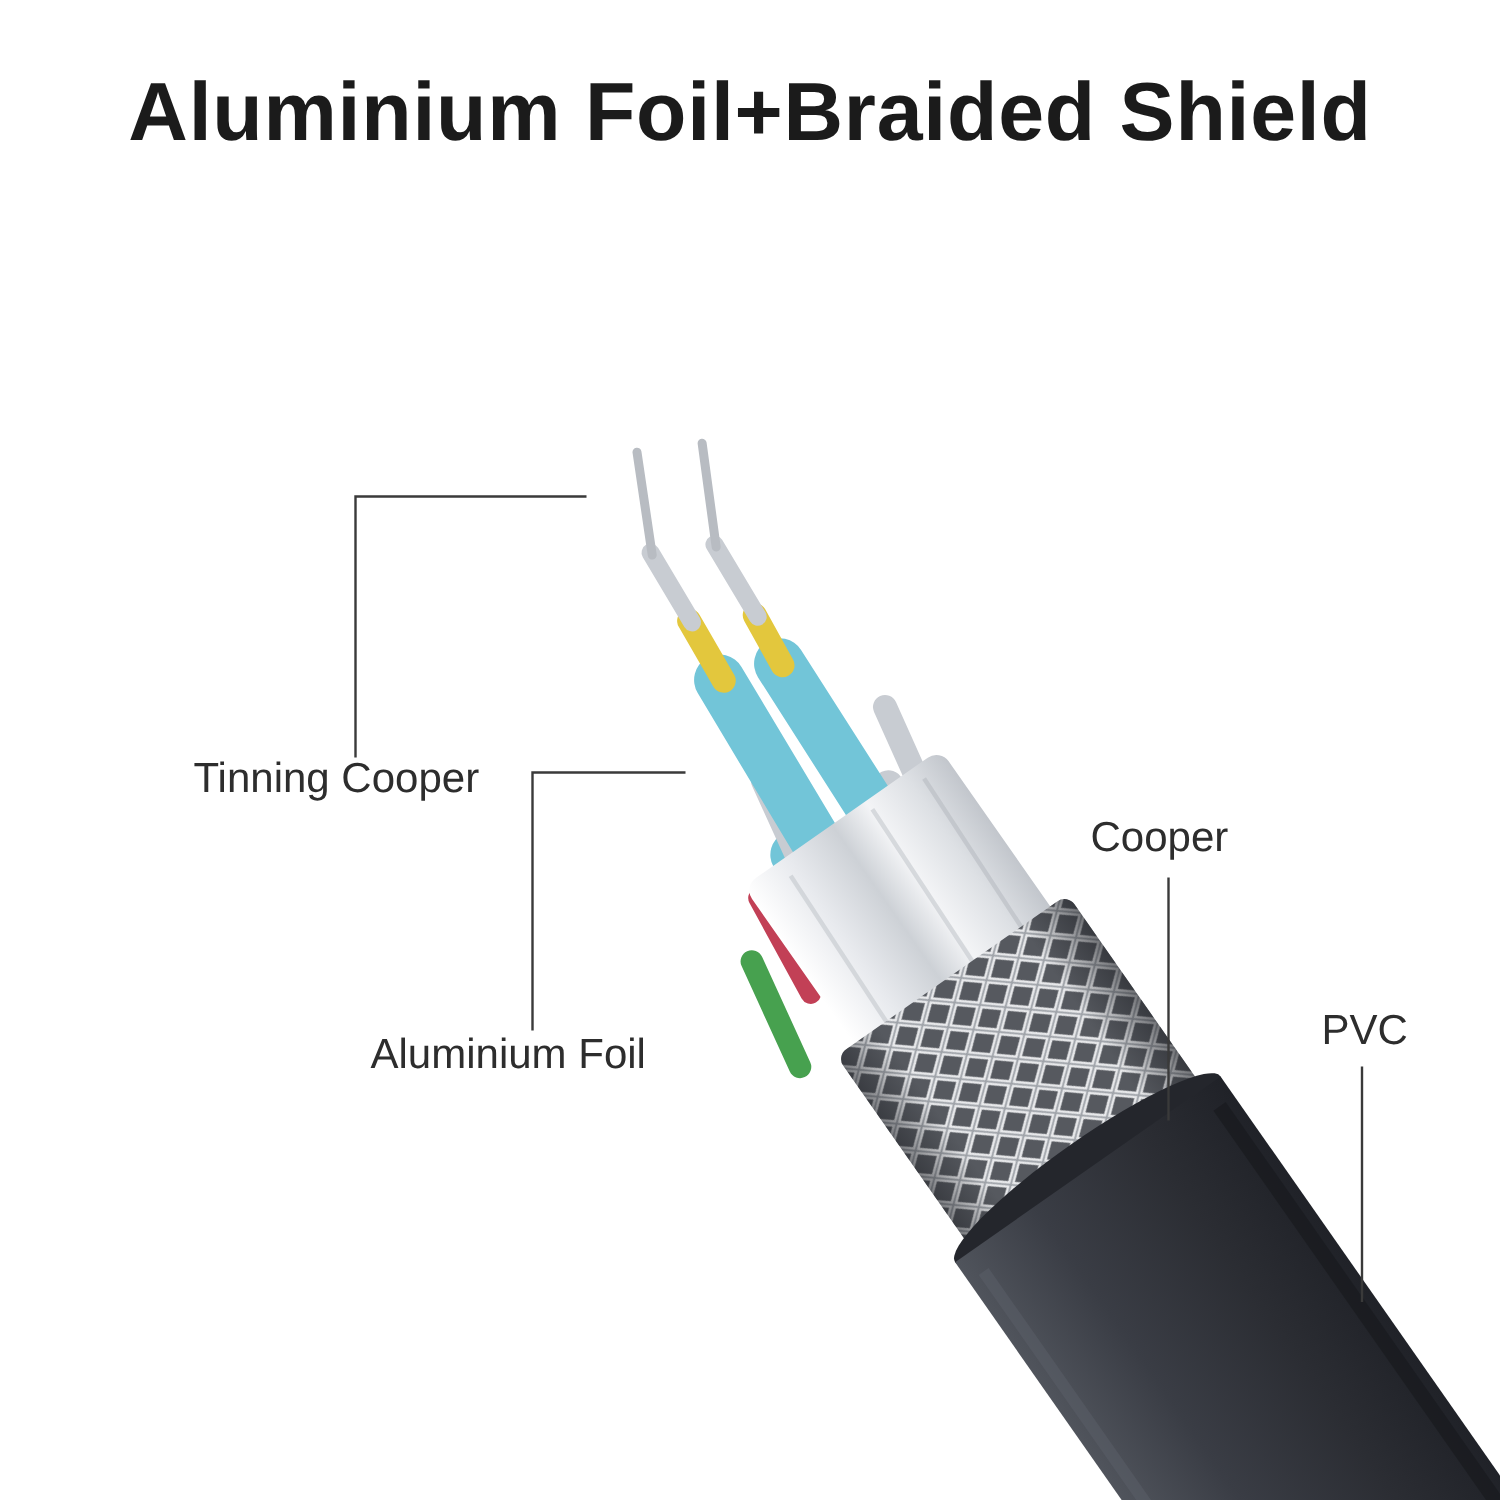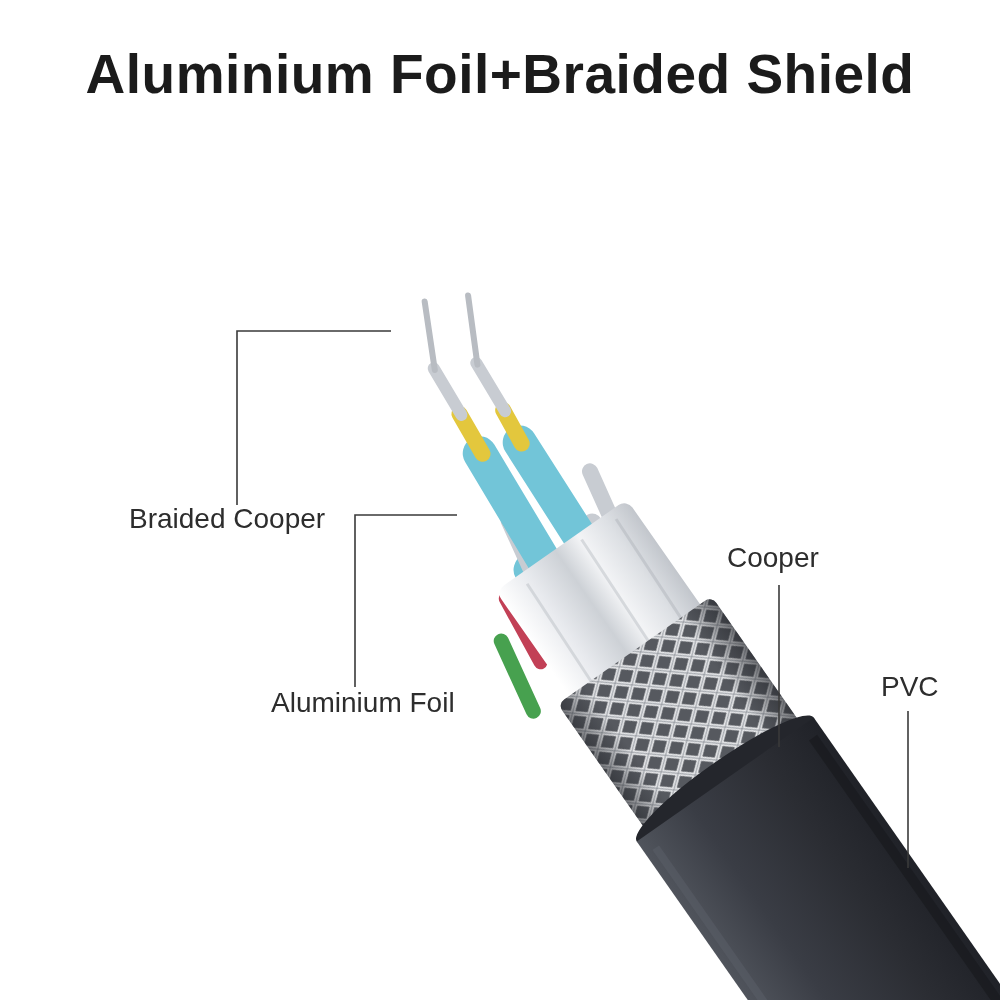--- a/index.html
+++ b/index.html
@@ -21,21 +21,21 @@
     color:#1b1b1b;
   }
   .art{position:absolute;left:0;top:0;}
   .lbl{
     position:absolute;
     font-size:28px;
     color:#2d2d2d;
     white-space:nowrap;
   }
   #lbl-tinning{left:129px;top:503px;}
-  #lbl-foil{left:247px;top:687px;margin-left:24px;}
+  #lbl-foil{left:247px;top:687px;}
   #lbl-braided{left:727px;top:542px;}
   #lbl-pvc{left:881px;top:671px;}
 </style>
 </head>
 <body>
 
 <div class="canvas">
 
   <h1 class="title">Aluminium Foil+Braided Shield</h1>
 
@@ -111,18 +111,18 @@
     </g>
 
     <g stroke="#3a3a3a" stroke-width="1.6" fill="none">
       <polyline points="237,505 237,331 391,331"></polyline>
       <polyline points="355,687 355,515 457,515"></polyline>
       <line x1="779" y1="585" x2="779" y2="747"></line>
       <line x1="908" y1="711" x2="908" y2="868"></line>
     </g>
   </svg>
 
-  <div class="lbl" id="lbl-tinning">Braided Cooper</div>
+  <div class="lbl" id="lbl-tinning">Tinning Cooper</div>
   <div class="lbl" id="lbl-foil">Aluminium Foil</div>
   <div class="lbl" id="lbl-braided">Cooper</div>
   <div class="lbl" id="lbl-pvc">PVC</div>
 
 </div>
 
 </body></html>

